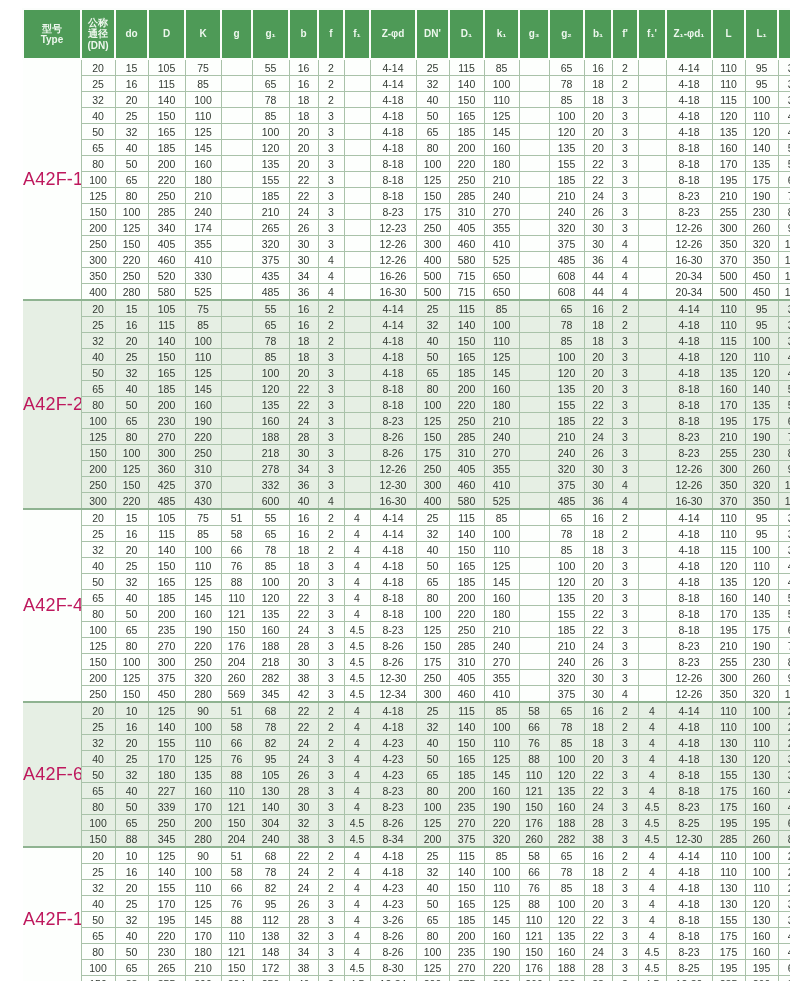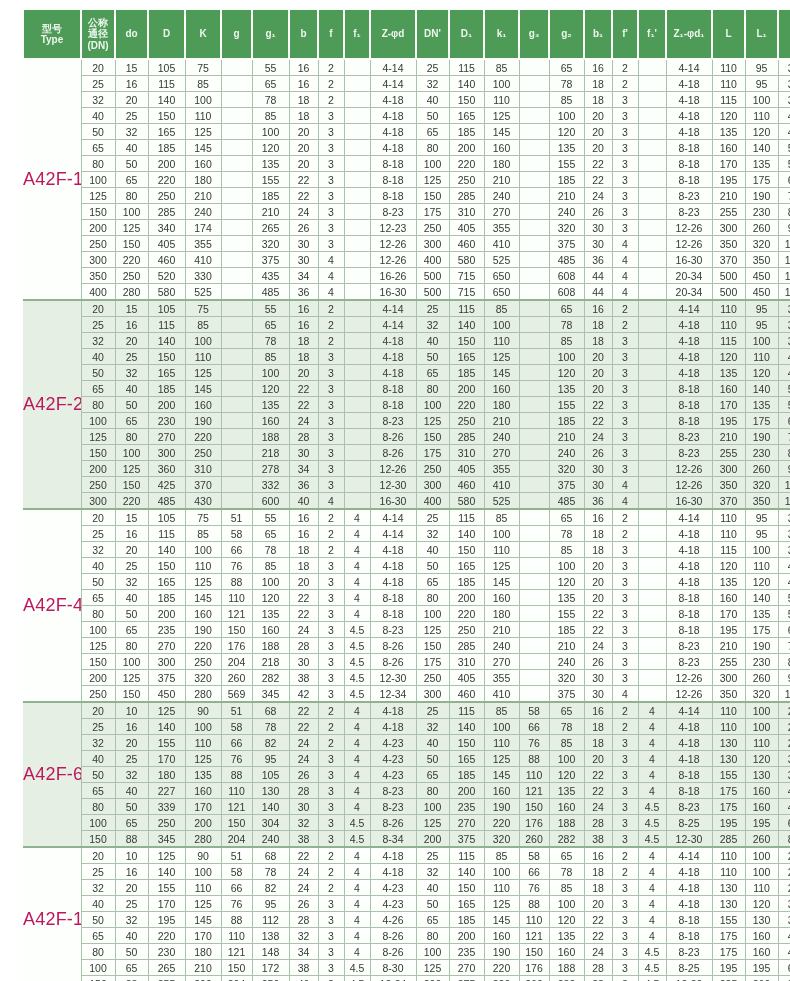--- a/index.html
+++ b/index.html
@@ -1412,21 +1412,21 @@
         <tr>
           <td>50</td>
           <td>32</td>
           <td>195</td>
           <td>145</td>
           <td>88</td>
           <td>112</td>
           <td>28</td>
           <td>3</td>
           <td>4</td>
-          <td>4-26</td>
+          <td>3-26</td>
           <td>65</td>
           <td>185</td>
           <td>145</td>
           <td>110</td>
           <td>120</td>
           <td>22</td>
           <td>3</td>
           <td>4</td>
           <td>8-18</td>
           <td>155</td>

